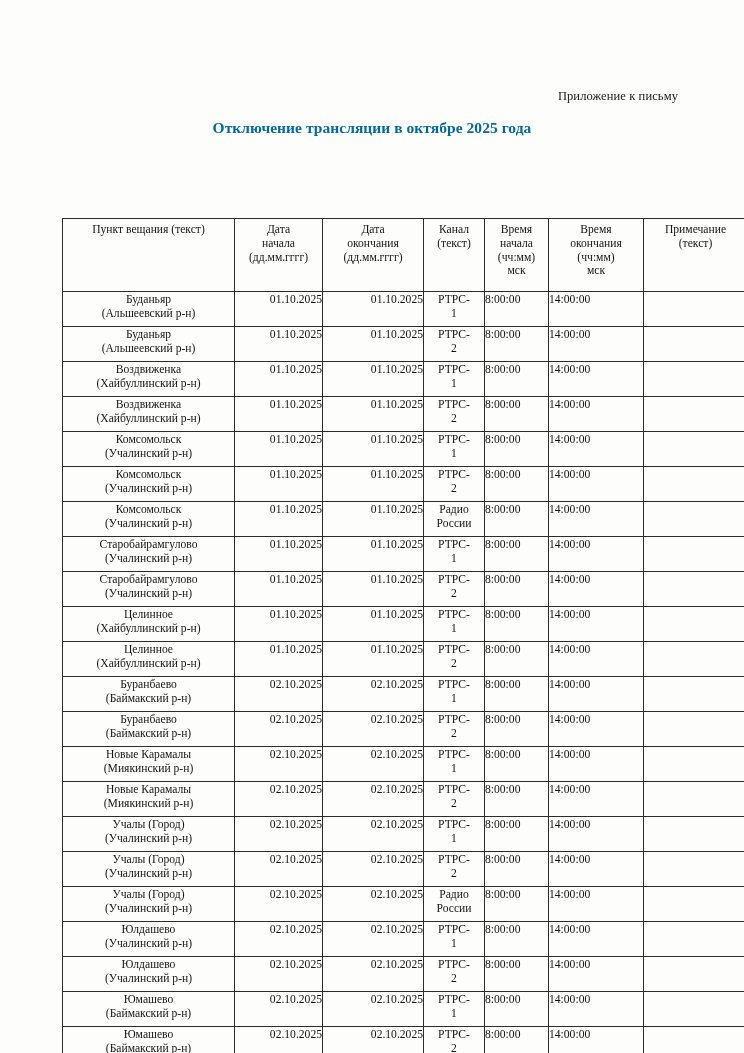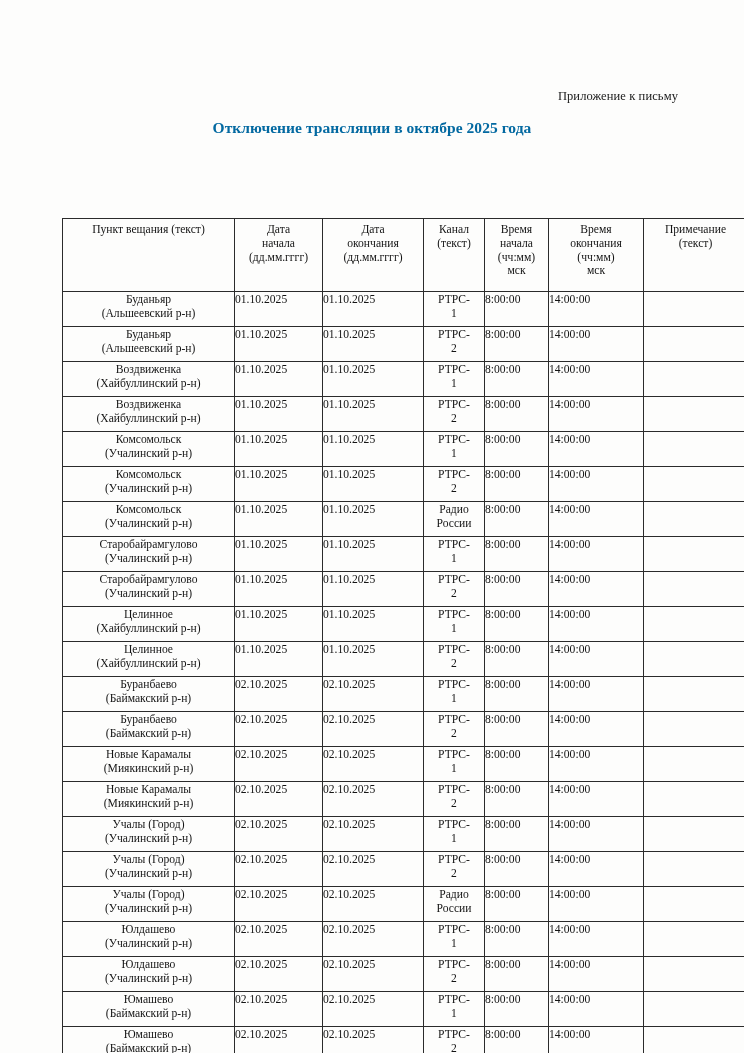--- a/index.html
+++ b/index.html
@@ -89,21 +89,21 @@
     line-height: 1.17;
     padding-top: 1px;
   }
   td.c-point {
     text-align: center;
     margin-left: 36px;
   }
   td.c-point .name { display: block; }
   td.c-point .region { display: block; font-family: Liberation Serif, serif; }
   td.c-date {
-    text-align: left;
+    text-align: right;
     padding-top: 2px;
     vertical-align: top;
   }
   td.c-chan {
     text-align: center;
     padding-top: 1px;
     vertical-align: top;
     margin-top: 20px;
   }
   td.c-chan .ch1 { display: block; }

